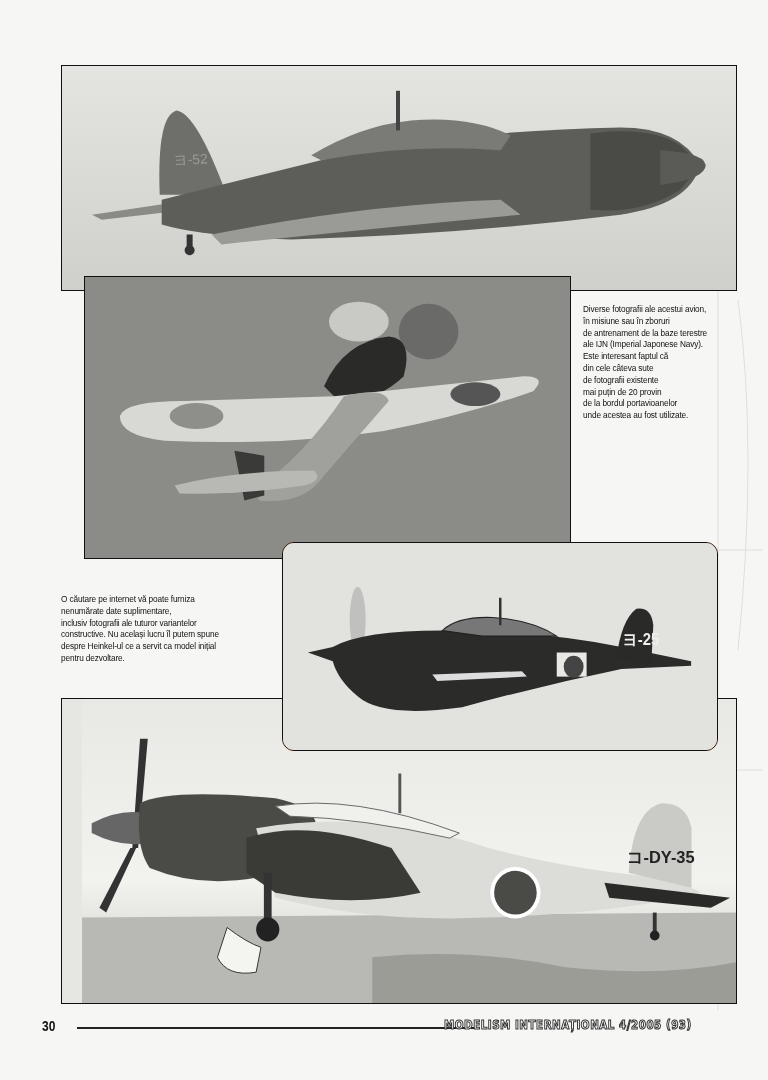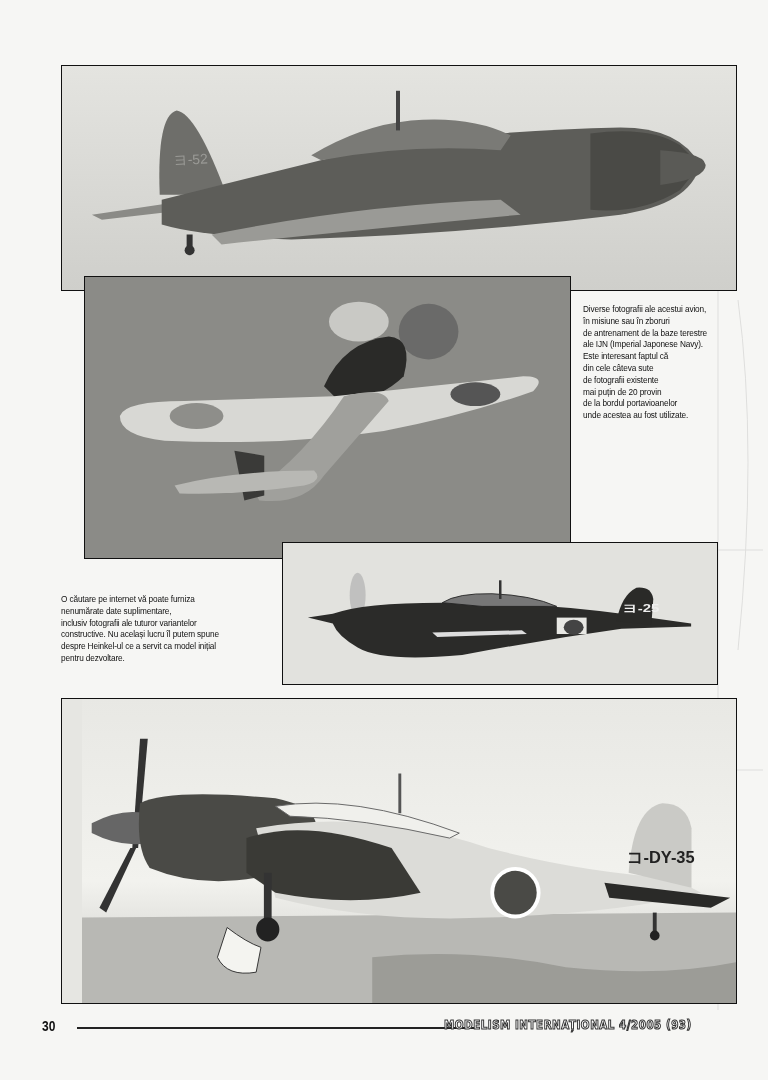--- a/index.html
+++ b/index.html
@@ -11,21 +11,21 @@
   }
   .photo {
     position: absolute;
     border: 1.5px solid #111;
     box-sizing: border-box;
     overflow: hidden;
   }
   .photo svg { width: 100%; height: 100%; display: block; }
   #photo1 { left: 61px; top: 65px; width: 676px; height: 226px; background: #dcdcd8; }
   #photo2 { left: 84px; top: 276px; width: 487px; height: 283px; background: #8d8d89; z-index: 2; }
-  #photo3 { left: 282px; top: 542px; width: 436px; height: 143px; background: #f97316; z-index: 3; }
+  #photo3 { left: 282px; top: 542px; width: 436px; height: 209px; background: #f97316; z-index: 3; border-radius: 12px; }
   #photo4 { left: 61px; top: 698px; width: 676px; height: 306px; background: #e6e6e2; z-index: 1; padding-left: 20px; }
 
   .caption {
     position: absolute;
     font-family: "Liberation Sans", sans-serif;
     font-size: 9.6px;
     line-height: 11.8px;
     letter-spacing: -0.15px;
     color: #111;
     transform: scaleX(0.86);

